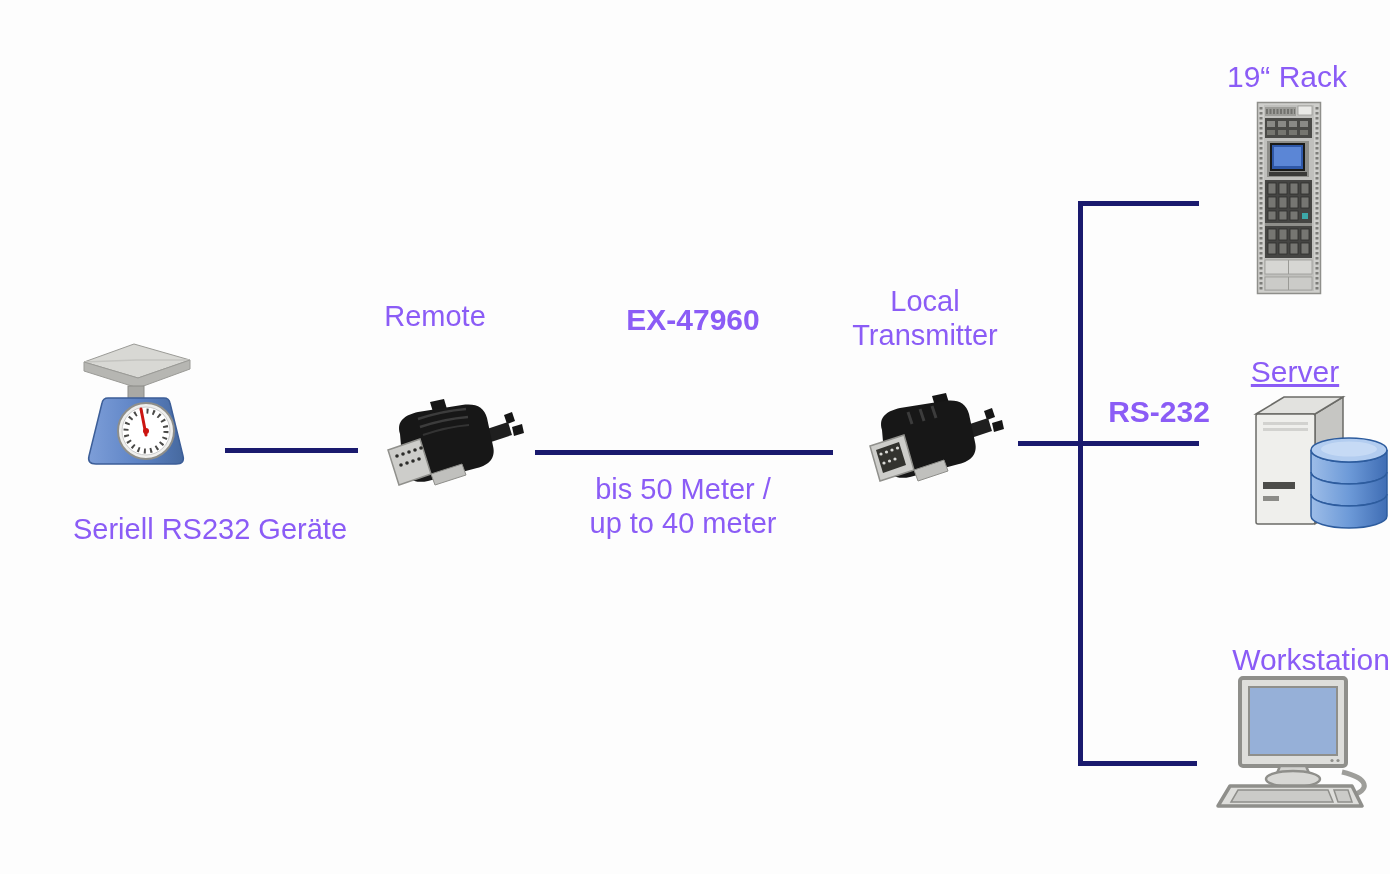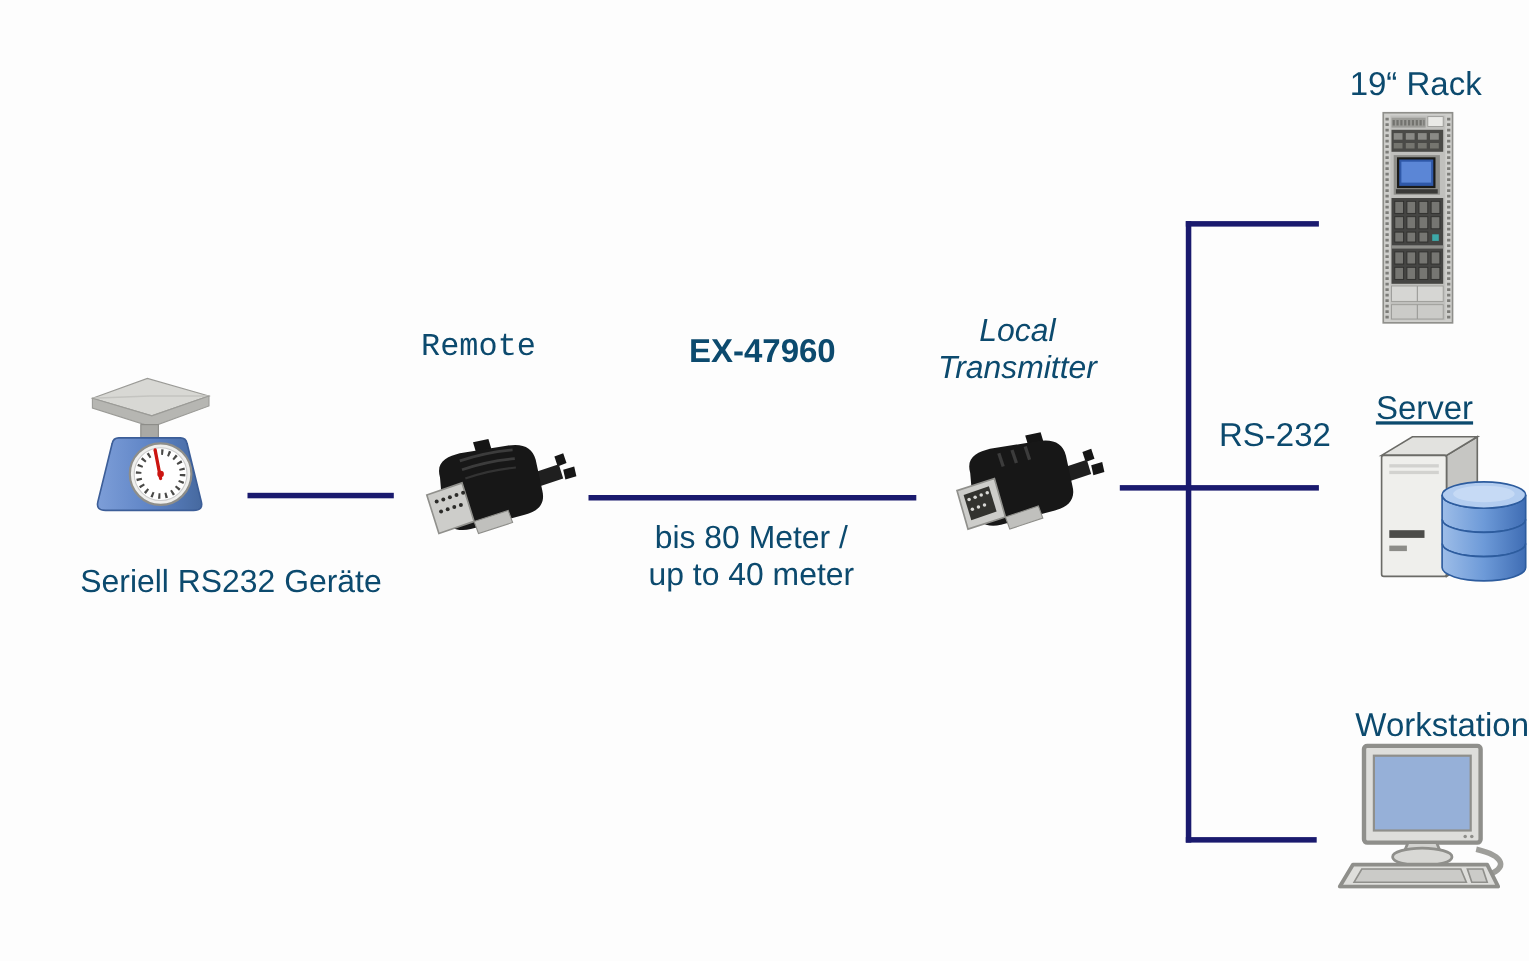--- a/index.html
+++ b/index.html
@@ -9,21 +9,21 @@
     background:#fdfdfd;
     font-family:"Liberation Sans", sans-serif;
     color:#0a0a0a;
     overflow:hidden;
   }
   .lbl {
     position:absolute;
     text-align:center;
     font-size:29px;
     line-height:34px;
-    color:#0c4a6e;
+    color:#8b5cf6;
     white-space:nowrap;
   }
   .lbl div { text-align:center; }
   .bold { font-weight:bold; font-size:30px; }
   .big { font-size:30px; }
   .line { position:absolute; background:#1a1a6e; }
   svg { position:absolute; display:block; }
 </style>
 </head>
 <body>
@@ -34,38 +34,38 @@
   <div class="line" style="left: 535px; top: 450px; width: 298px; height: 5px; background: rgb(26, 26, 110);"></div>
   <div class="line" style="left: 1018px; top: 441px; width: 181px; height: 5px; background: rgb(26, 26, 110);"></div>
   <div class="line" style="left: 1078px; top: 201px; width: 5px; height: 565px; background: rgb(26, 26, 110);"></div>
   <div class="line" style="left: 1078px; top: 201px; width: 121px; height: 5px; background: rgb(26, 26, 110);"></div>
   <div class="line" style="left: 1078px; top: 761px; width: 119px; height: 5px; background: rgb(26, 26, 110);"></div>
 
   <div class="lbl" style="left:0px; top:512px; width:340px;margin-left:40px;">
     <div>Seriell RS232 Geräte</div>
   </div>
 
-  <div class="lbl" style="left:335px; top:299px; width:200px;font-family:Liberation Mono, monospace;">
+  <div class="lbl" style="left:335px; top:299px; width:200px;">
     <div>Remote</div>
   </div>
 
   <div class="lbl bold" style="left:568px; top:303px; width:250px;">EX-47960</div>
 
 
   <div class="lbl" style="left:533px; top:472px; width:300px;">
-    <div>bis 80 Meter /</div>
+    <div>bis 50 Meter /</div>
     <div>up to 40 meter</div>
   </div>
 
-  <div class="lbl" style="left:820px; top:284px; width:210px;font-style:italic;">
+  <div class="lbl" style="left:820px; top:284px; width:210px;">
     <div>Local</div>
     <div>Transmitter</div>
   </div>
 
-  <div class="lbl big" style="left:1098px; top:379px; width:122px;">RS-232</div>
+  <div class="lbl big" style="left:1098px; top:395px; width:122px;font-weight:bold;">RS-232</div>
 
   <div class="lbl big" style="left:1212px; top:60px; width:150px;">19“ Rack</div>
 
   <div class="lbl big" style="left:1215px; top:355px; width:160px;text-decoration:underline;">Server</div>
 
   <div class="lbl big" style="left:1190px; top:643px; width:200px;text-align:right;">Workstation</div>
 
   <svg style="left:68px; top:338px;" width="138" height="132" viewBox="0 0 138 132">
     <defs>
       <linearGradient id="scaleGrad" x1="0" y1="0" x2="1" y2="0">

